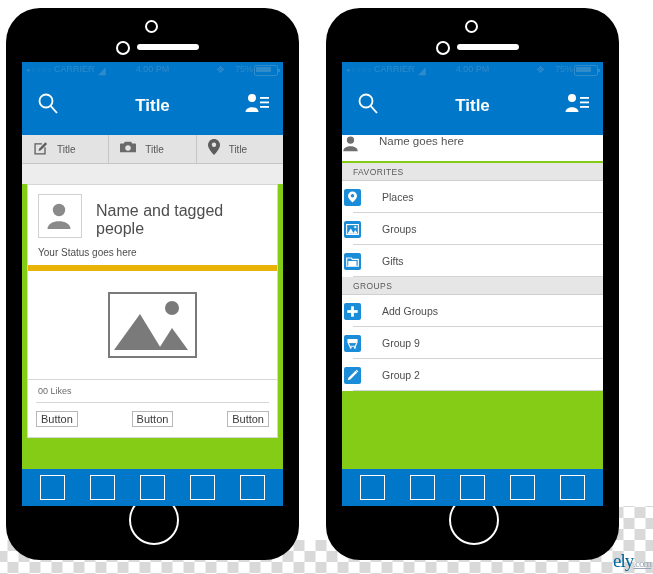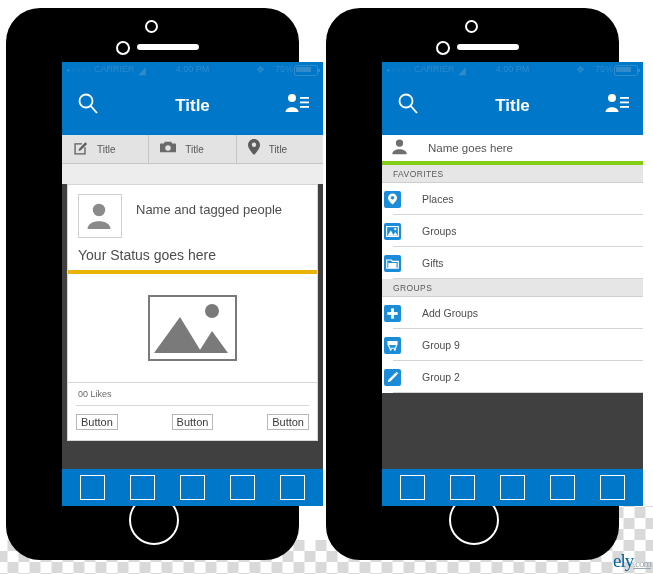--- a/index.html
+++ b/index.html
@@ -22,21 +22,21 @@
   .phone{position:absolute;background:#000000;border-radius:34px;}
   .phone-left{left:6px;top:8px;width:293px;height:552px;}
   .phone-right{left:326px;top:8px;width:293px;height:552px;}
 
   .cam{position:absolute;width:9px;height:9px;border-radius:50%;border:2px solid #ffffff;background:#000;}
   .sensor{position:absolute;width:10px;height:10px;border-radius:50%;border:2px solid #ffffff;background:#000;}
   .speaker{position:absolute;width:62px;height:6px;border-radius:3px;background:#ffffff;}
   .home-btn{position:absolute;width:46px;height:46px;border-radius:50%;border:2px solid #ffffff;background:#000;}
 
   
-  .screen{position:absolute;left:16px;top:54px;width:261px;height:444px;background:#404040;overflow:hidden;margin-left:40px;}
+  .screen{position:absolute;left:16px;top:54px;width:261px;height:444px;background:#84cc16;overflow:hidden;}
 
   
   .statusbar{height:15px;background:#0077c8;position:relative;color:#2a86c9;font-size:9px;line-height:15px;}
   .sb-dots{position:absolute;left:4px;top:0;letter-spacing:1px;font-size:7px;color:#2a86c9;}
   .sb-carrier{position:absolute;left:32px;top:0;color:#2e8bcc;}
   .sb-wifi{position:absolute;left:76px;top:1px;color:#2e8bcc;font-size:10px;}
   .sb-time{position:absolute;left:0;right:0;text-align:center;color:#2e8bcc;}
   .sb-bt{position:absolute;right:58px;top:0;color:#2e8bcc;font-size:10px;}
   .sb-pct{position:absolute;right:30px;top:0;color:#2e8bcc;}
   .sb-batt{position:absolute;right:5px;top:3px;width:22px;height:9px;border:1px solid #2e8bcc;border-radius:2px;}
@@ -55,37 +55,37 @@
   .tab{flex:1;display:flex;align-items:center;gap:9px;padding-left:11px;
        border-right:1px solid #c6c6c6;box-sizing:border-box;}
   .tab:last-child{border-right:none;}
   .tab-label{font-size:10px;color:#575757;}
   .gap-strip{height:20px;background:#ededed;}
 
   
   .card{margin:0 5px;background:#ffffff;border:1px solid #d6d6d6;}
   .card-head{display:flex;align-items:flex-start;padding:9px 10px 0 10px;}
   .avatar-box{width:42px;height:42px;border:1px solid #d0d0d0;background:#fff;position:relative;flex:none;}
-  .post-name{margin-left:14px;font-size:13px;color:#4d4d4d;margin-top:8px;}
-  .post-status{font-size:14px;color:#4d4d4d;padding:9px 10px 7px 10px;border-bottom:4px solid #eab308;}
+  .post-name{margin-left:14px;font-size:16px;color:#4d4d4d;margin-top:8px;}
+  .post-status{font-size:10px;color:#4d4d4d;padding:9px 10px 7px 10px;border-bottom:6px solid #eab308;}
   .photo-area{height:108px;display:flex;align-items:center;justify-content:center;border-bottom:1px solid #d6d6d6;background:#fff;}
   .photo-frame{width:85px;height:62px;border:2px solid #7a7a7a;position:relative;overflow:hidden;background:#fff;}
   .likes-row{font-size:9px;color:#6b6b6b;padding:6px 10px 6px 10px;}
   .likes-div{height:1px;background:#d6d6d6;margin:0 8px;}
   .btn-row{display:flex;justify-content:space-between;padding:8px 8px 10px 8px;}
   .wbtn{border:1px solid #b8b8b8;background:#fff;font-size:11px;color:#3a3a3a;
         padding:1px 4px;font-family:"Liberation Sans",sans-serif;}
 
   
   .tabbar{position:absolute;left:0;right:0;bottom:0;height:37px;background:#0077c8;
           display:flex;align-items:center;justify-content:space-around;padding:0 6px;box-sizing:border-box;}
   .tabbar-sq{width:25px;height:25px;border:1.5px solid #ffffff;box-sizing:border-box;}
 
   
-  .profile-row{display:flex;align-items:center;height:26px;border-bottom:4px solid #84cc16;background:#fff;padding-left:9px;}
+  .profile-row{display:flex;height:26px;border-bottom:2px solid #84cc16;background:#fff;}
   .profile-name{margin-left:20px;font-size:11.5px;color:#555;}
   .sec-header{height:17px;background:#e6e6e6;border-bottom:1px solid #cfcfcf;display:flex;align-items:center;
               padding-left:11px;font-size:8.5px;color:#5a5a5a;letter-spacing:.4px;}
   .list-row{display:flex;align-items:center;height:32px;background:#fff;position:relative;padding-left:2px;}
   .list-row::after{content:"";position:absolute;left:11px;right:0;bottom:0;height:1px;background:#d4d4d4;}
   .li-icon{width:17px;height:17px;background:#1a8cd8;border-radius:2px;display:flex;align-items:center;
            justify-content:center;flex:none;}
   .li-label{margin-left:21px;font-size:10.5px;color:#4d4d4d;}
 
   .watermark{position:absolute;right:2px;bottom:2px;font-size:19px;color:#c9c9c9;

